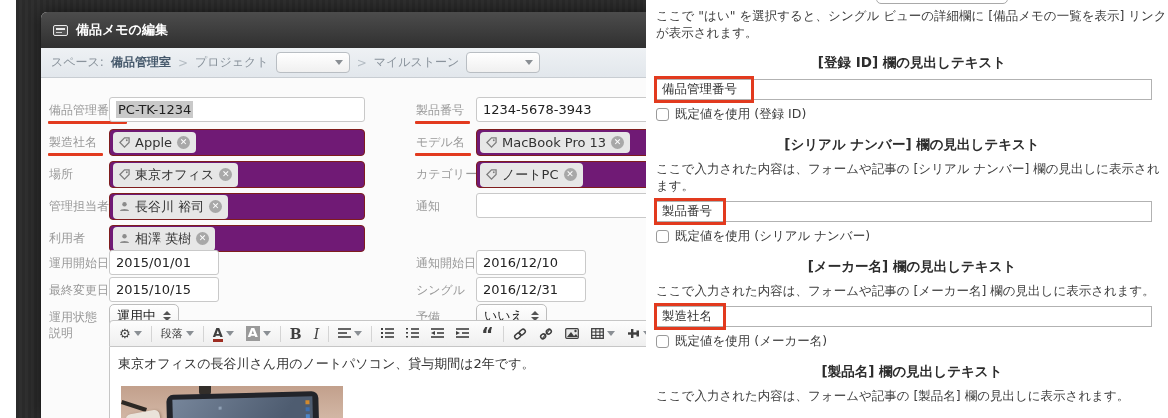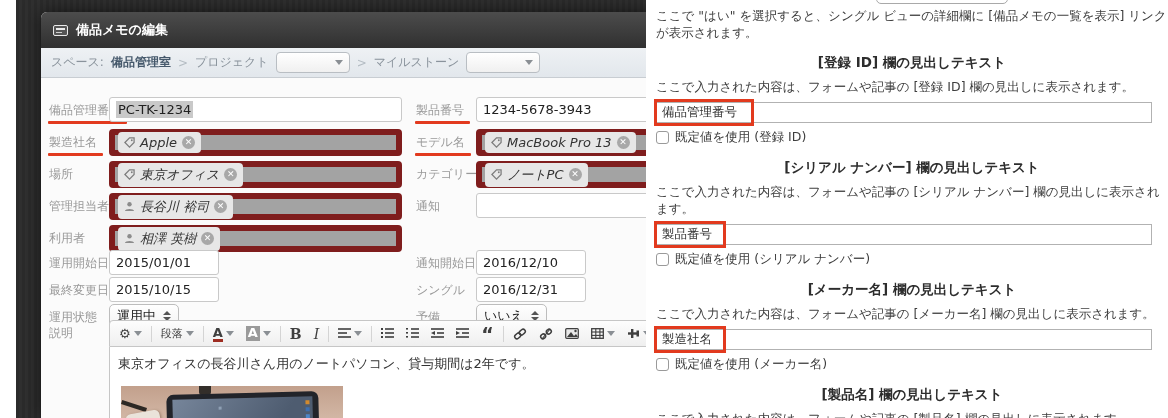--- a/index.html
+++ b/index.html
@@ -32,23 +32,23 @@
   .row { position:absolute; left:0; right:0; height:28px; }
   .lbl { position:absolute; left:8px; top:5px; color:#999; font-size:12px; white-space:nowrap; }
   .lblR { position:absolute; left:375px; top:5px; color:#999; font-size:12px; white-space:nowrap; }
   .u { position:relative; display:inline-block; padding-bottom:2px; }
   .u::after { content:""; position:absolute; left:-1px; right:-6px; bottom:-3px; height:3px; background:var(--ann); border-radius:1px; }
 
   .fld { position:absolute; left:68px; top:0; }
   .fldR { position:absolute; left:435px; top:0; }
   .tin { height:25px; background:#fff; border:1px solid #c9c9c9; border-radius:3px;
     font-size:13px; color:#222; padding:0 6px; display:flex; align-items:center; font-family:"DejaVu Sans",sans-serif; }
-  .wL { width:293px; } .wR { width:240px; } .wD { width:110px; }
+  .wL { width:256px; } .wR { width:240px; } .wD { width:110px; }
   .selhl { background:#c9c9c9; padding:1px 2px; }
-  .tagbox { height:27px; background:#a3a3a3; border:6px solid #7f1d1d; border-radius:4px; display:flex; align-items:center; padding:0 3px;font-style:italic; }
+  .tagbox { height:27px; background:#701a75; border:1px solid #7f1d1d; border-radius:4px; display:flex; align-items:center; padding:0 3px; }
   .pill { display:inline-flex; align-items:center; gap:5px; background:#e7e7e7; border-radius:4px;
     padding:3px 6px; font-size:13px; color:#333; white-space:nowrap; }
   .x { width:13px; height:13px; border-radius:50%; background:#a8a8a8; color:#fff; font-size:9px;
     line-height:13px; text-align:center; display:inline-block; }
   .picon { color:#8a8a8a; display:inline-flex; }
   .sel { display:inline-flex; align-items:center; gap:7px; height:23px; background:linear-gradient(#fff,#f3f3f3);
     border:1px solid #bdbdbd; border-radius:5px; padding:0 7px; font-size:13px; color:#222; }
   .stp { display:flex; flex-direction:column; gap:2px; }
   .stp i { width:0; height:0; border-left:4px solid transparent; border-right:4px solid transparent; display:block; }
   .stp .up { border-bottom:4px solid #555; } .stp .dn { border-top:4px solid #555; }
@@ -410,21 +410,20 @@
     </div>
   </div>
 
   <div class="right-panel">
     <div class="psel"></div>
 
     <div class="intro">ここで "はい" を選択すると、シングル ビューの詳細欄に [備品メモの一覧を表示] リンクが表示されます。</div>
 
     <div class="hsec">
       <h3>[登録 ID] 欄の見出しテキスト</h3>
-      <div class="desc">ここで入力された内容は、フォームや記事の [登録 ID] 欄の見出しに表示されます。</div>
       <div class="hinput">
         <span>備品管理番号</span>
         <span class="annbox" style="width:100px"></span>
       </div>
       <div class="cbrow">
         <span class="cb"></span>
         <span>既定値を使用 (登録 ID)</span>
       </div>
     </div>
 

